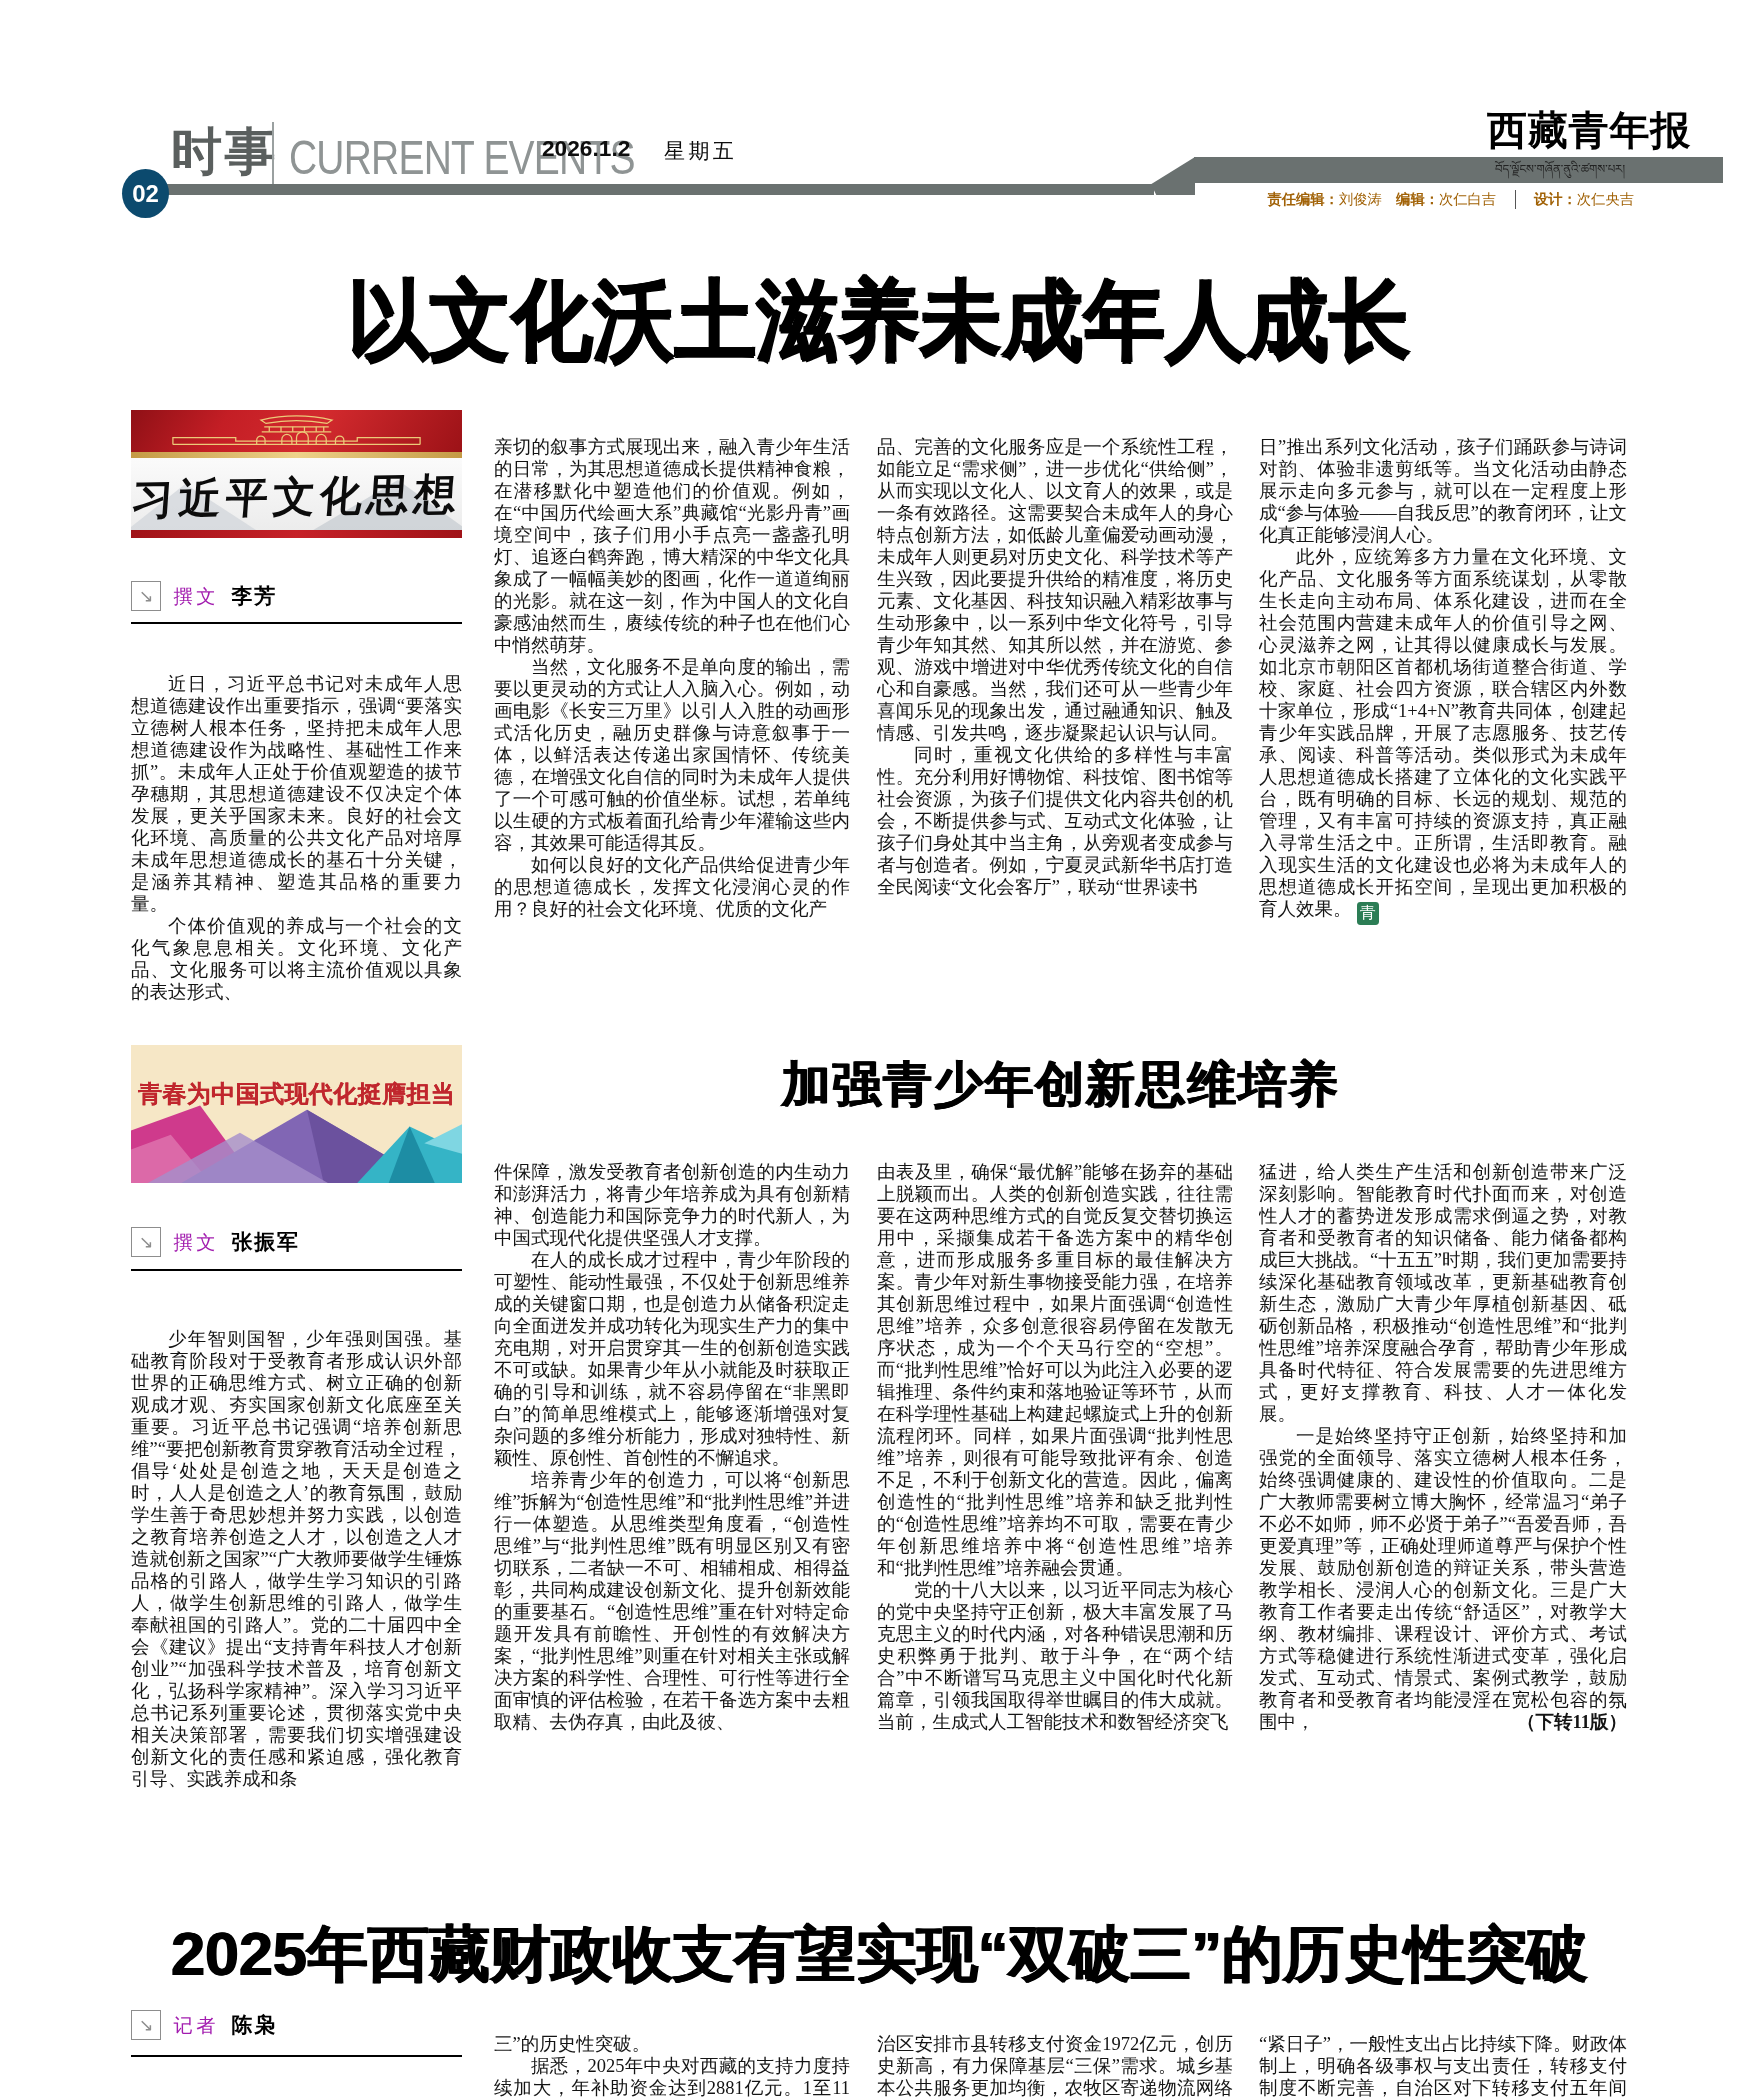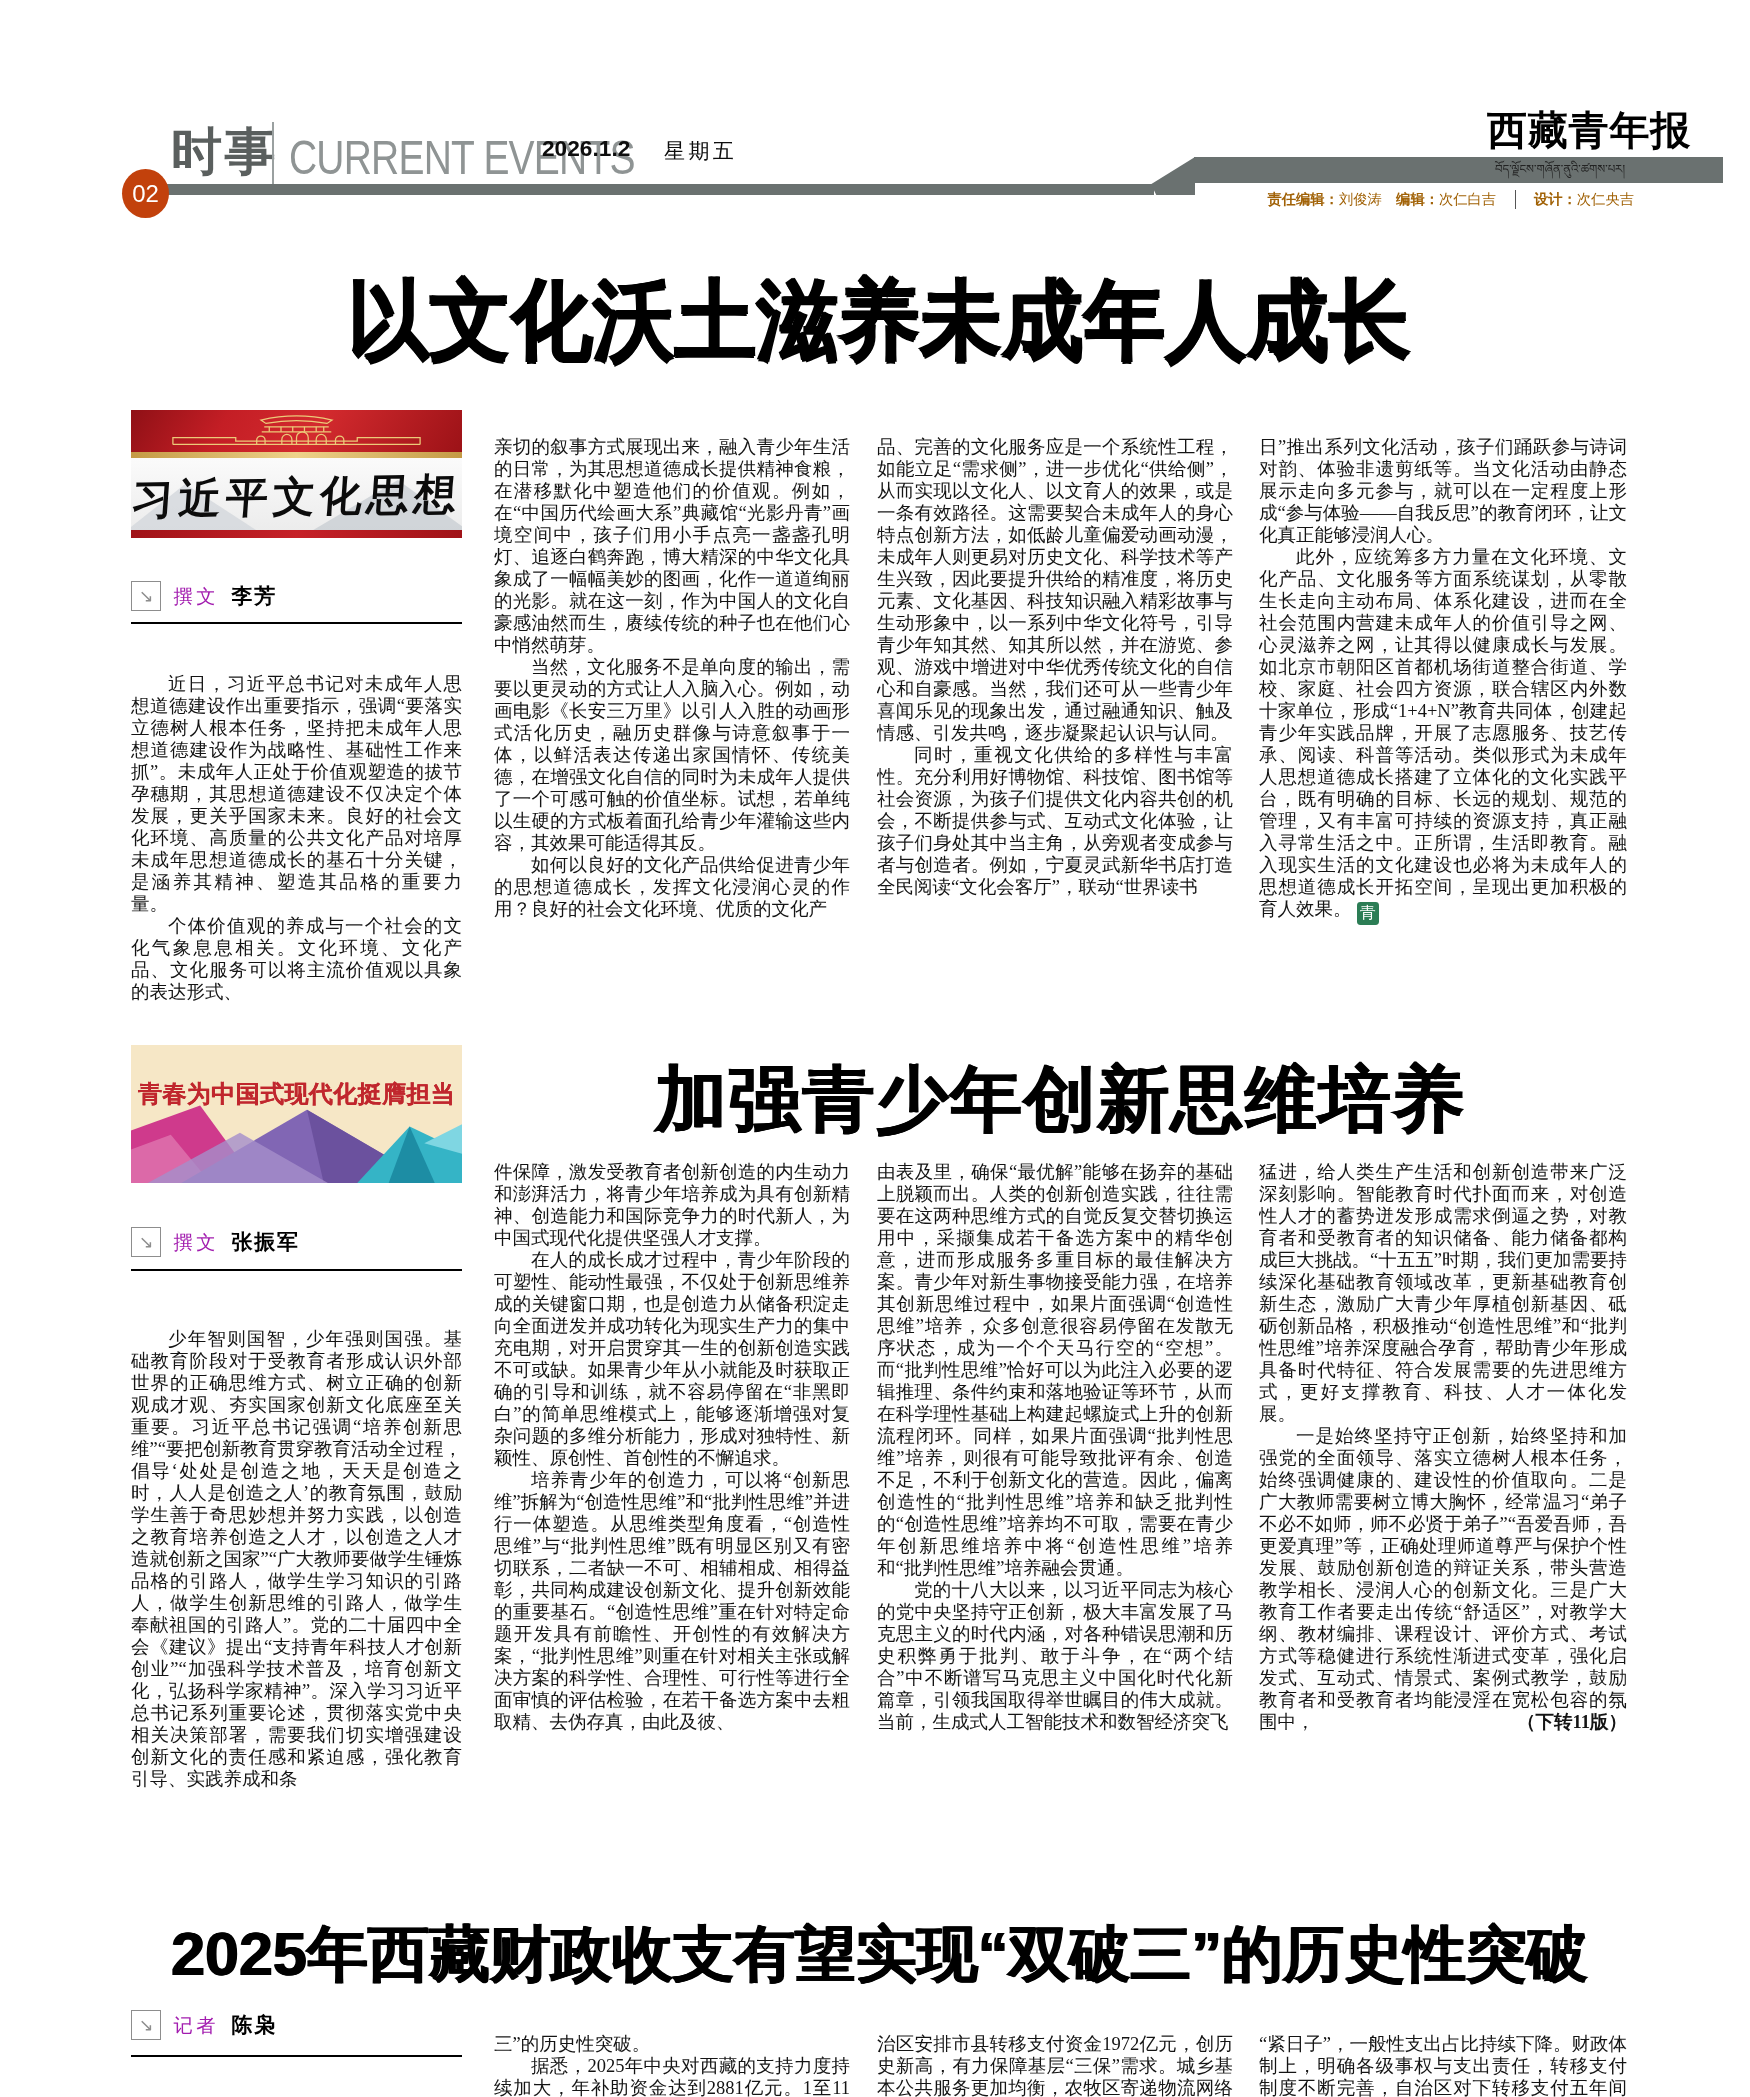--- a/index.html
+++ b/index.html
@@ -8,42 +8,42 @@
   .abs{position:absolute;}
 
   
   .section-cn{left:171px;top:118px;font-family:"Liberation Sans",sans-serif;
               font-size:51px;font-weight:700;color:#5a5f5e;letter-spacing:2.5px;}
   .section-divider{left:272px;top:122px;width:1.7px;height:67px;background:#9aa0a0;}
   .section-en{left:289px;top:130px;font-family:"Liberation Sans",sans-serif;
               font-size:39px;color:#8f9494;letter-spacing:-0.8px;transform:scaleY(1.25);transform-origin:top left;white-space:nowrap;}
   .date{left:542px;top:135px;font-family:"Liberation Sans",sans-serif;font-size:22.7px;font-weight:bold;color:#0d0d0d;}
   .weekday{left:664px;top:137px;font-family:"Liberation Sans",sans-serif;font-size:21px;color:#0d0d0d;letter-spacing:3.4px;}
-  .badge02{left:122px;top:169px;width:47px;height:49px;border-radius:50%;background:#c2410c;
+  .badge02{left:122px;top:169px;width:47px;height:49px;border-radius:50%;background:#0c4a6e;
            display:flex;align-items:center;justify-content:center;
-           font-family:"Liberation Sans",sans-serif;font-size:24px;font-weight:normal;color:#fff;z-index:3;}
+           font-family:"Liberation Sans",sans-serif;font-size:24px;font-weight:bold;color:#fff;z-index:3;}
   .bar-thin{left:149px;top:184px;width:1005px;height:11px;background:#6a7170;}
   .bar-conn{left:1151px;top:157px;width:44px;height:38px;background:#6a7170;
             clip-path:polygon(0 72%,100% 0,100% 100%,12% 100%);}
   .bar-thick{left:1194px;top:157px;width:529px;height:26px;background:#6a7170;}
   .masthead{left:1487px;top:103px;width:153px;text-align:center;font-size:40px;font-weight:900;
             color:#000;letter-spacing:0.8px;white-space:nowrap;}
   .masthead-tib{left:1472px;top:156px;width:176px;text-align:center;font-size:11.7px;color:#222;white-space:nowrap;}
   .editors{right:117px;top:190px;display:flex;align-items:center;gap:14.3px;
            font-family:"Liberation Sans",sans-serif;font-size:14.3px;color:#a16207;white-space:nowrap;}
   .editors .lbl{font-weight:bold;}
   .editors .vline{width:0.8px;height:18.5px;background:#555;margin:0 4.2px;}
 
   
   .headline1{left:131px;top:263px;width:1497px;text-align:center;
              font-family:"Liberation Sans",sans-serif;font-size:81px;font-weight:900;color:#000;
              letter-spacing:0.8px;transform:scaleY(1.08);transform-origin:top center;
              text-shadow:1.3px 0 0 #000,-1.3px 0 0 #000,0 1.3px 0 #000;white-space:nowrap;}
   .headline2{left:494px;top:1052px;width:1133px;text-align:center;
-             font-family:"Liberation Sans",sans-serif;font-size:72px;font-weight:900;color:#000;
+             font-family:"Liberation Sans",sans-serif;font-size:49px;font-weight:900;color:#000;
              text-shadow:0.8px 0 0 #000,-0.8px 0 0 #000;letter-spacing:1.7px;white-space:nowrap;}
   .headline3{left:131px;top:1914px;width:1497px;text-align:center;
              font-family:"Liberation Sans",sans-serif;font-size:61px;font-weight:900;color:#000;
              text-shadow:0.8px 0 0 #000,-0.8px 0 0 #000;white-space:nowrap;}
 
   
   .coltext{font-size:18.5px;line-height:22px;text-align:justify;color:#141414;overflow:hidden;margin-top:37px;}
   .coltext p{margin:0;text-indent:2em;}
   .coltext p.noindent{text-indent:0;}
   .endmark{display:inline-block;width:22.7px;height:22.7px;background:#2c7d55;color:#fff;border-radius:3.4px;

